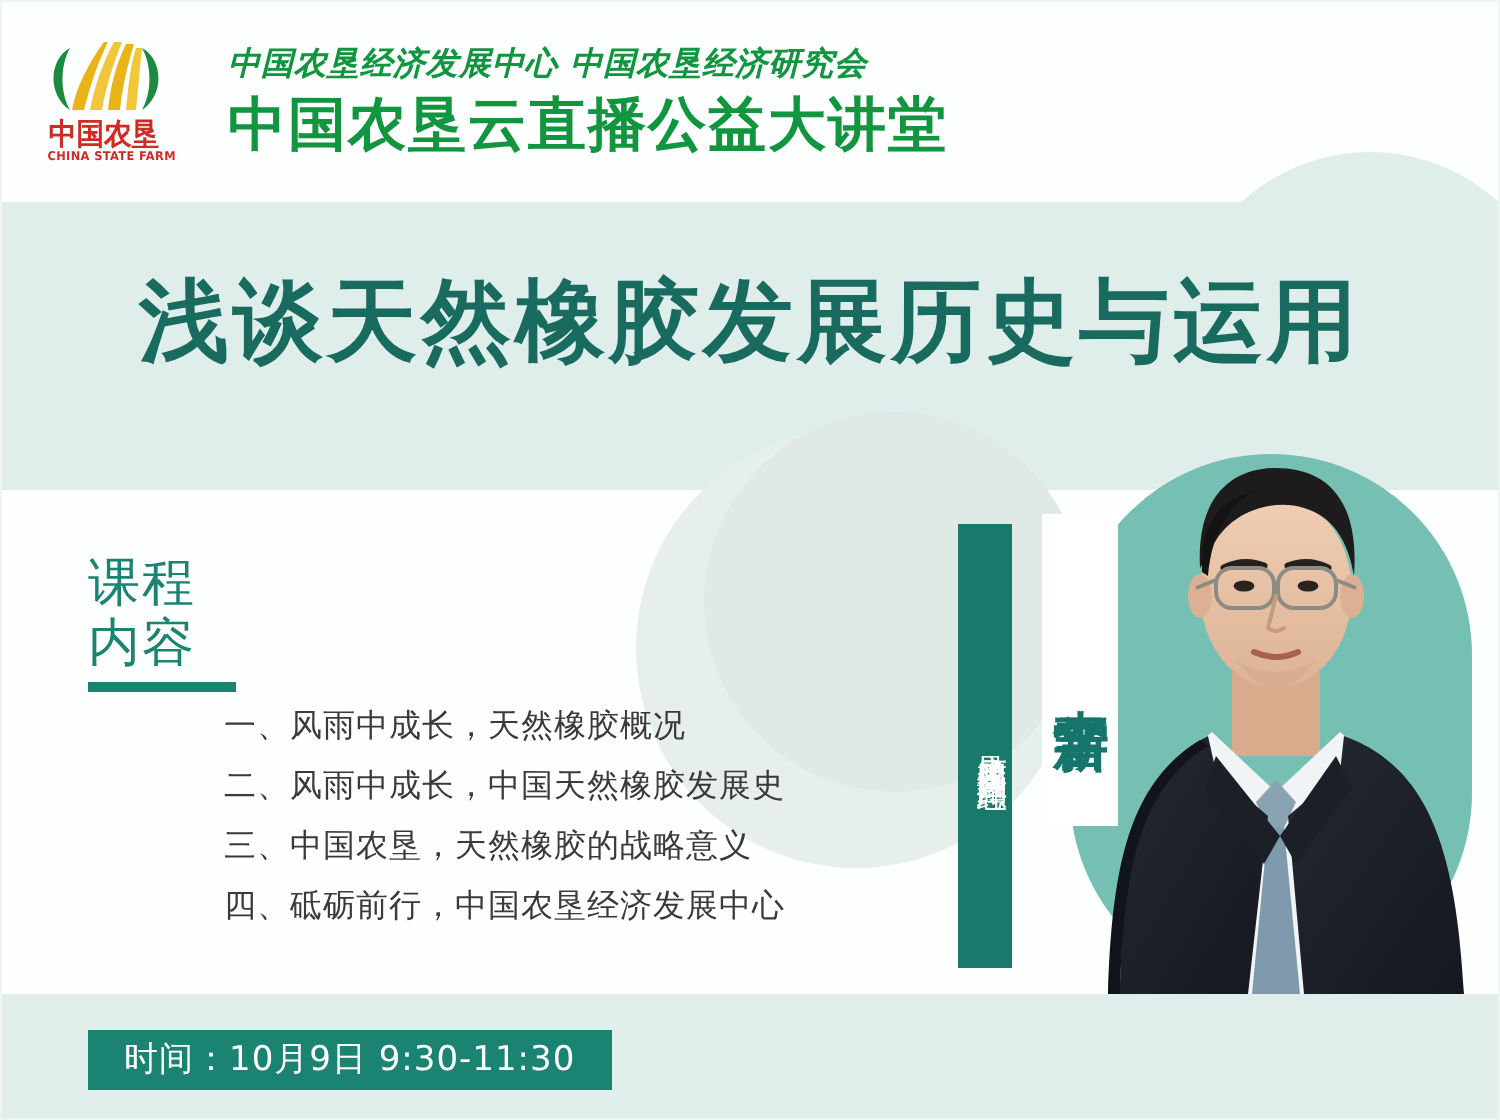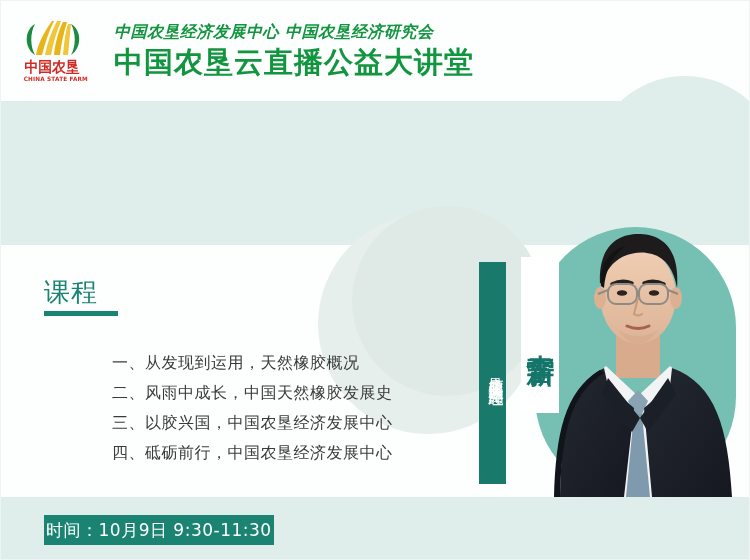--- a/index.html
+++ b/index.html
@@ -262,21 +262,21 @@
     z-index: 5;
     overflow: hidden;
   }
   .portrait svg { display: block; }
 
   
   .time-bar {
     position: absolute;
     left: 44px; top: 515px;
     height: 30px;
-    padding: 0 2px;
+    padding: 0 18px;
     background: #1a8372;
     color: #ffffff;
     font-size: 17px;
     line-height: 30px;
     letter-spacing: 0.5px;
     z-index: 8;
     white-space: nowrap;
   }
 </style>
 </head>
@@ -376,30 +376,32 @@
       </div>
       <div class="logo-cn">中国农垦</div>
       <div class="logo-en">CHINA STATE FARM</div>
     </div>
     <div class="header-text">
       <div class="header-orgs">中国农垦经济发展中心  中国农垦经济研究会</div>
       <div class="header-main">中国农垦云直播公益大讲堂</div>
     </div>
   </div>
 
+  <div class="poster-title">浅谈天然橡胶发展历史与运用</div>
 
   <div class="content-heading">
     <div class="content-heading-line">课程</div>
+    <div class="content-heading-line">内容</div>
     <div class="content-underline"></div>
   </div>
 
   <div class="content-list">
-    <div class="content-item">一、从发现到运用，天然橡胶概况</div>
+    <div class="content-item">一、风雨中成长，天然橡胶概况</div>
     <div class="content-item">二、风雨中成长，中国天然橡胶发展史</div>
-    <div class="content-item">三、以胶兴国，中国农垦经济发展中心</div>
+    <div class="content-item">三、中国农垦，天然橡胶的战略意义</div>
     <div class="content-item">四、砥砺前行，中国农垦经济发展中心</div>
   </div>
 
   <div class="band-mint-bottom"></div>
   <div class="time-bar">时间：10月9日 9:30-11:30</div>
 
   <div class="edge-frame"></div>
 </div>
 
 </body></html>

